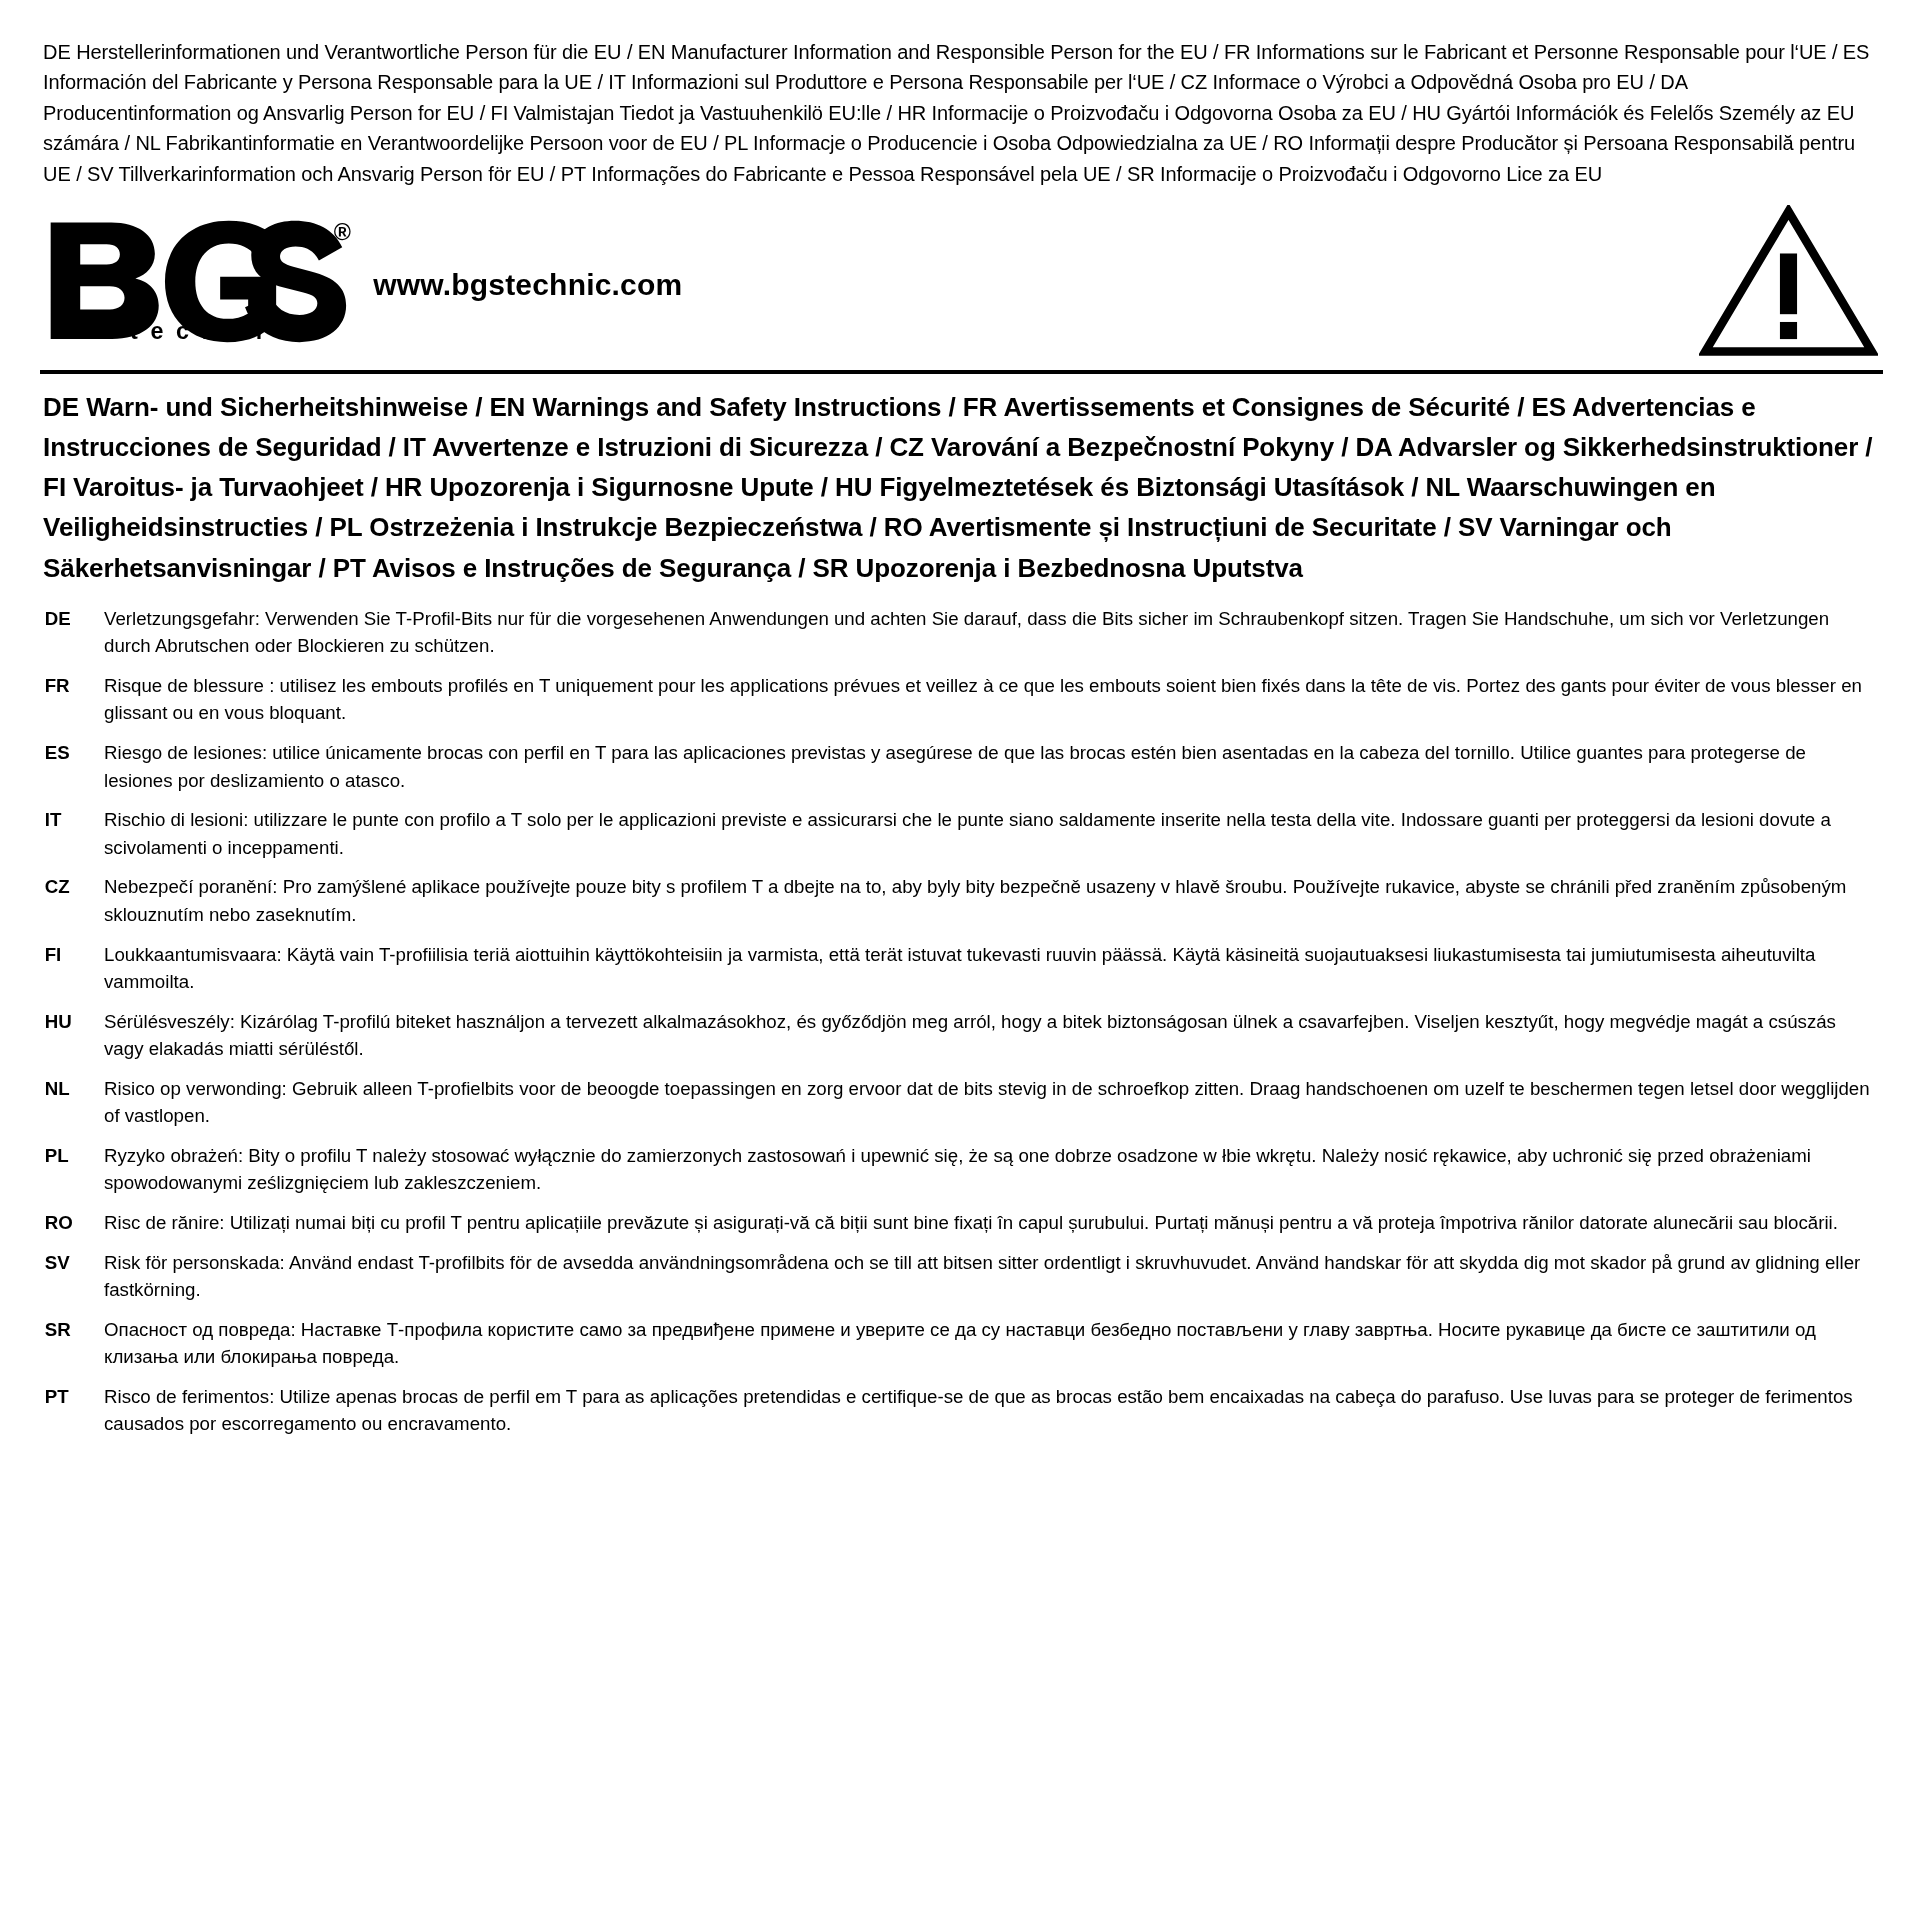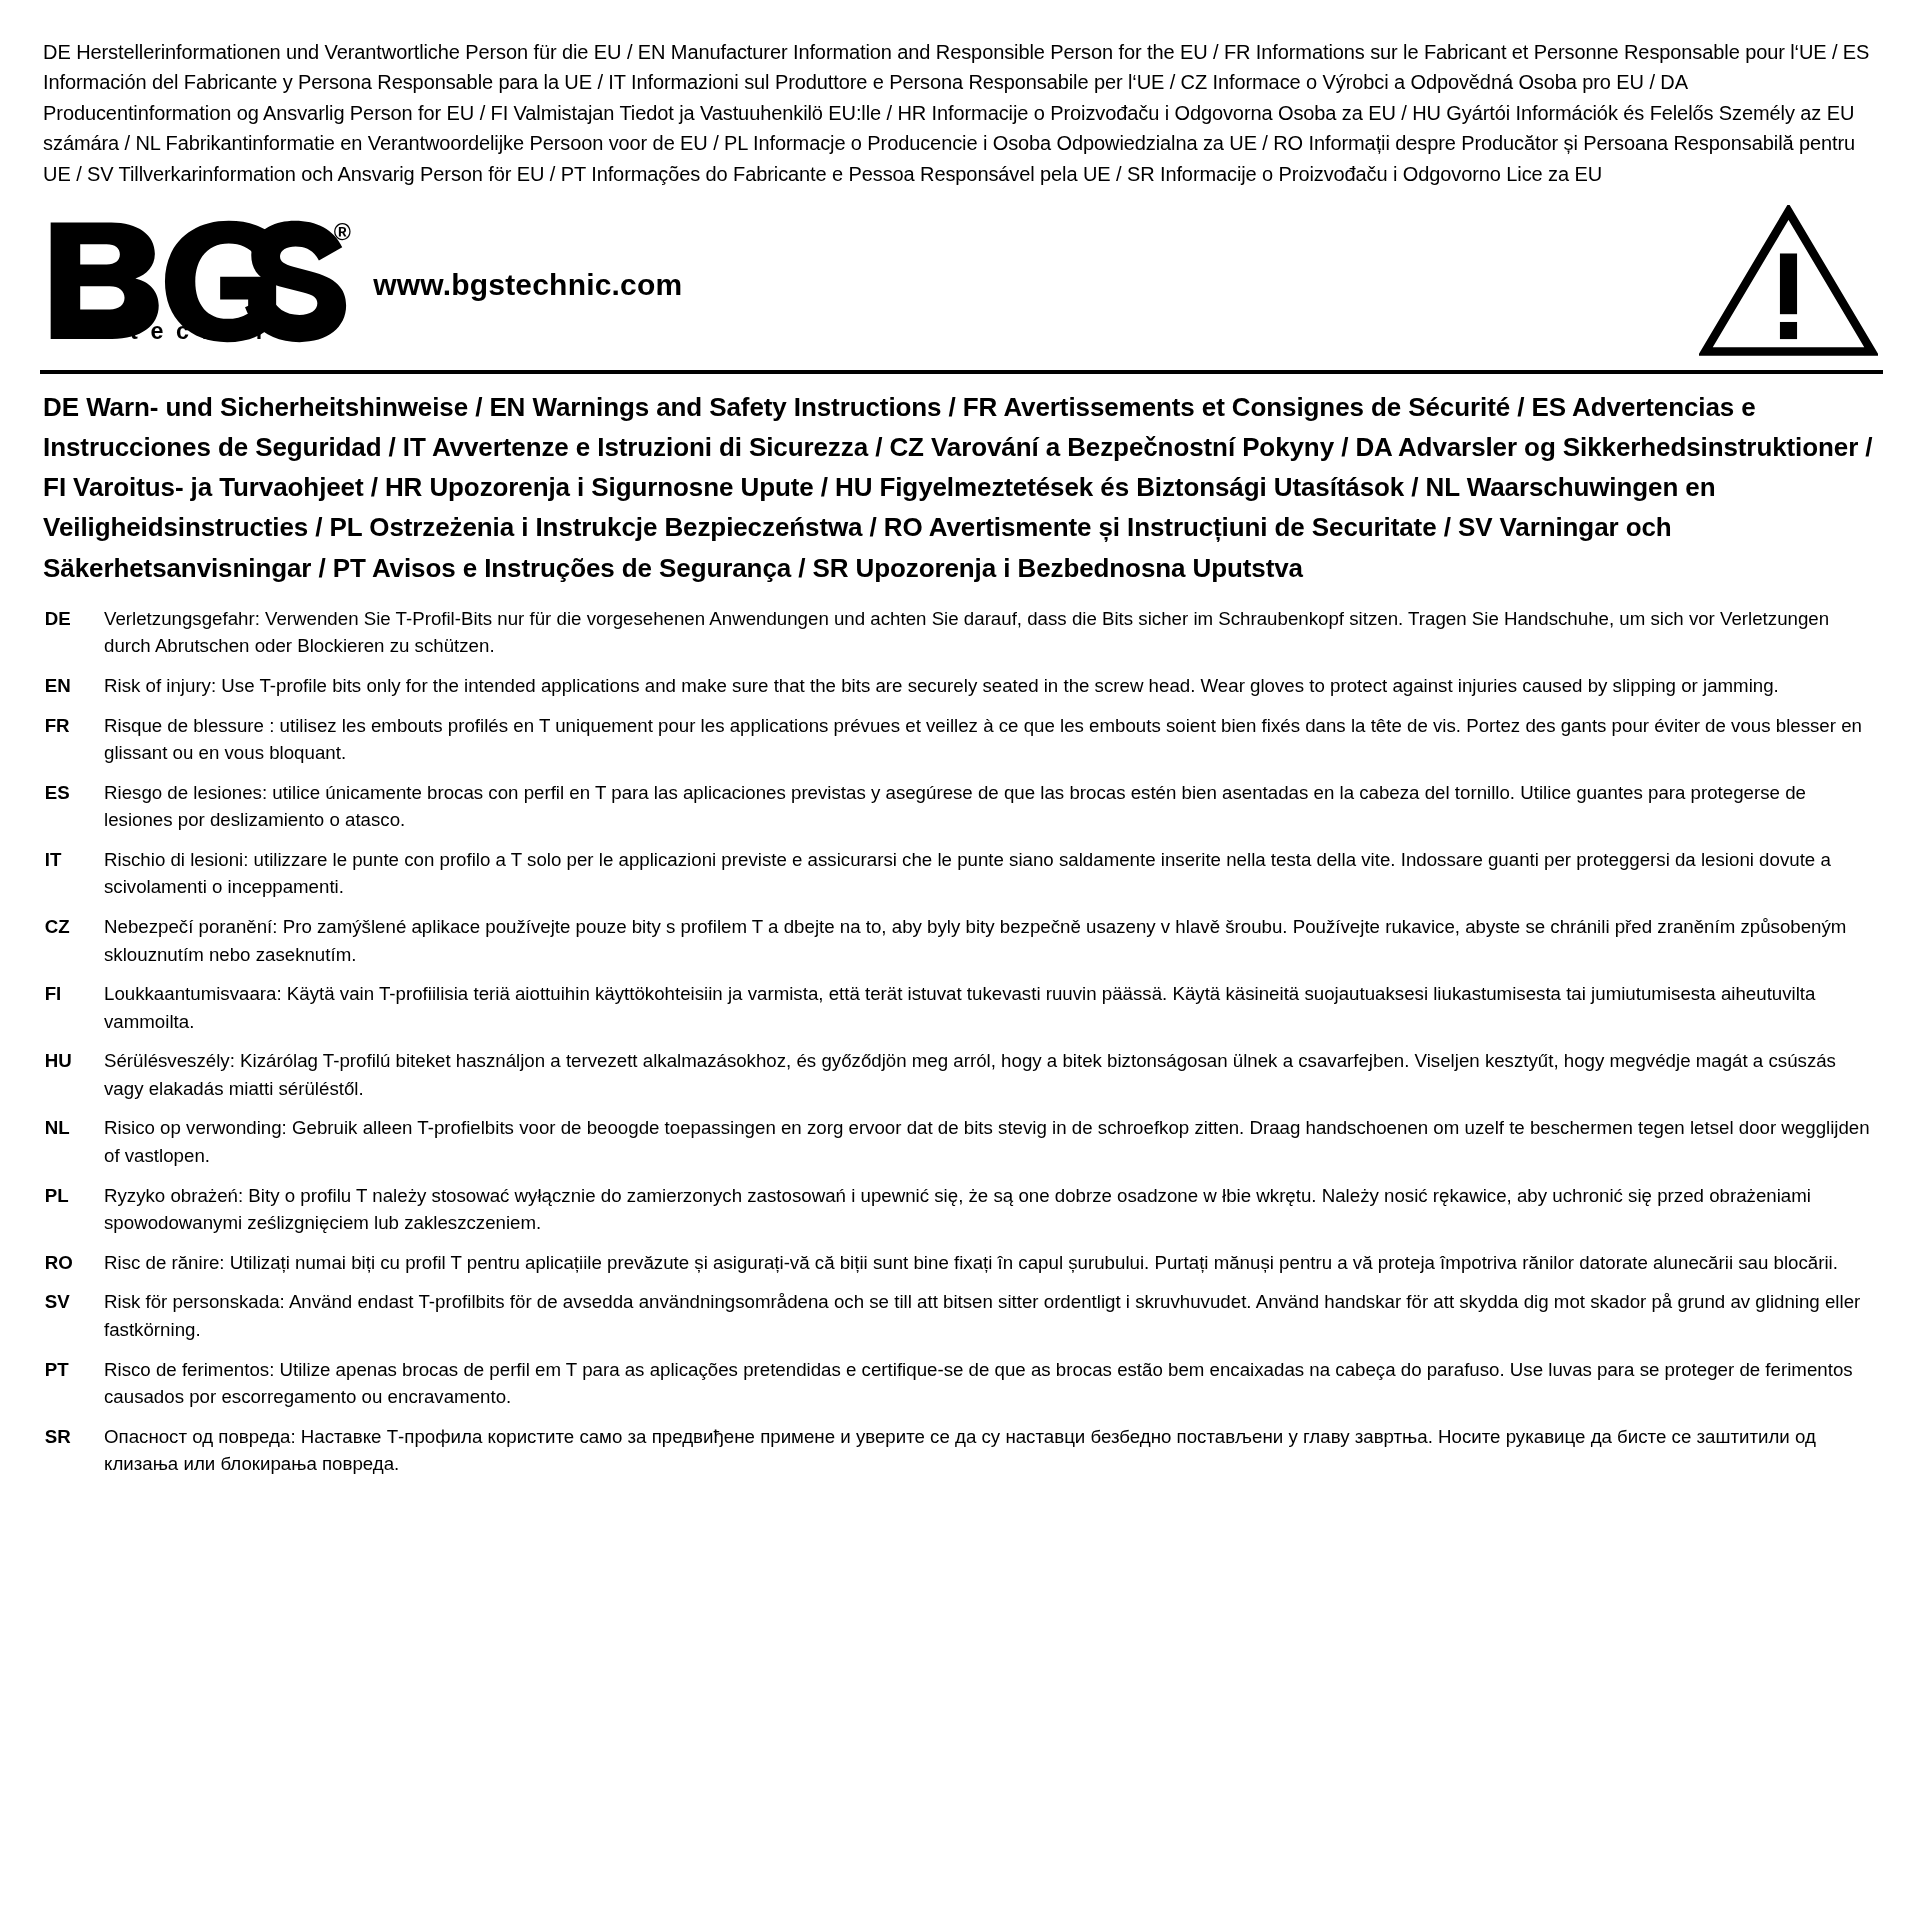--- a/index.html
+++ b/index.html
@@ -164,24 +164,20 @@
 
   <div class="safety-langs">DE Warn- und Sicherheitshinweise  /  EN Warnings and Safety Instructions  /  FR Avertissements et Consignes de Sécurité  /  ES Advertencias e Instrucciones de Seguridad  /  IT Avvertenze e Istruzioni di Sicurezza  /  CZ Varování a Bezpečnostní Pokyny  /  DA Advarsler og Sikkerhedsinstruktioner  /  FI Varoitus- ja Turvaohjeet  /  HR Upozorenja i Sigurnosne Upute  /  HU Figyelmeztetések és Biztonsági Utasítások  /  NL Waarschuwingen en Veiligheidsinstructies  /  PL Ostrzeżenia i Instrukcje Bezpieczeństwa  /  RO Avertismente și Instrucțiuni de Securitate  /  SV Varningar och Säkerhetsanvisningar  /  PT Avisos e Instruções de Segurança  /  SR Upozorenja i Bezbednosna Uputstva</div>
 
   <div class="rows">
 
     <div class="row">
       <div class="row-code">DE</div>
       <div class="row-text">Verletzungsgefahr: Verwenden Sie T-Profil-Bits nur für die vorgesehenen Anwendungen und achten Sie darauf, dass die Bits sicher im Schraubenkopf sitzen. Tragen Sie Handschuhe, um sich vor Verletzungen durch Abrutschen oder Blockieren zu schützen.</div>
     </div>
     <div class="row">
-      <div class="row-code">EN</div>
-      <div class="row-text">Risk of injury: Use T-profile bits only for the intended applications and make sure that the bits are securely seated in the screw head. Wear gloves to protect against injuries caused by slipping or jamming.</div>
-    </div>
-    <div class="row">
       <div class="row-code">FR</div>
       <div class="row-text">Risque de blessure : utilisez les embouts profilés en T uniquement pour les applications prévues et veillez à ce que les embouts soient bien fixés dans la tête de vis. Portez des gants pour éviter de vous blesser en glissant ou en vous bloquant.</div>
     </div>
     <div class="row">
       <div class="row-code">ES</div>
       <div class="row-text">Riesgo de lesiones: utilice únicamente brocas con perfil en T para las aplicaciones previstas y asegúrese de que las brocas estén bien asentadas en la cabeza del tornillo. Utilice guantes para protegerse de lesiones por deslizamiento o atasco.</div>
     </div>
     <div class="row">
       <div class="row-code">IT</div>
       <div class="row-text">Rischio di lesioni: utilizzare le punte con profilo a T solo per le applicazioni previste e assicurarsi che le punte siano saldamente inserite nella testa della vite. Indossare guanti per proteggersi da lesioni dovute a scivolamenti o inceppamenti.</div>
@@ -208,24 +204,24 @@
     </div>
     <div class="row">
       <div class="row-code">RO</div>
       <div class="row-text">Risc de rănire: Utilizați numai biți cu profil T pentru aplicațiile prevăzute și asigurați-vă că biții sunt bine fixați în capul șurubului. Purtați mănuși pentru a vă proteja împotriva rănilor datorate alunecării sau blocării.</div>
     </div>
     <div class="row">
       <div class="row-code">SV</div>
       <div class="row-text">Risk för personskada: Använd endast T-profilbits för de avsedda användningsområdena och se till att bitsen sitter ordentligt i skruvhuvudet. Använd handskar för att skydda dig mot skador på grund av glidning eller fastkörning.</div>
     </div>
     <div class="row">
+      <div class="row-code">SR</div>
+      <div class="row-text">Опасност од повреда: Наставке Т-профила користите само за предвиђене примене и уверите се да су наставци безбедно постављени у главу завртња. Носите рукавице да бисте се заштитили од клизања или блокирања повреда.</div>
+    </div>
+    <div class="row">
       <div class="row-code">PT</div>
       <div class="row-text">Risco de ferimentos: Utilize apenas brocas de perfil em T para as aplicações pretendidas e certifique-se de que as brocas estão bem encaixadas na cabeça do parafuso. Use luvas para se proteger de ferimentos causados por escorregamento ou encravamento.</div>
     </div>
-    <div class="row">
-      <div class="row-code">SR</div>
-      <div class="row-text">Опасност од повреда: Наставке Т-профила користите само за предвиђене примене и уверите се да су наставци безбедно постављени у главу завртња. Носите рукавице да бисте се заштитили од клизања или блокирања повреда.</div>
-    </div>
 
   </div>
 
 </div>
 
 
 </body></html>

